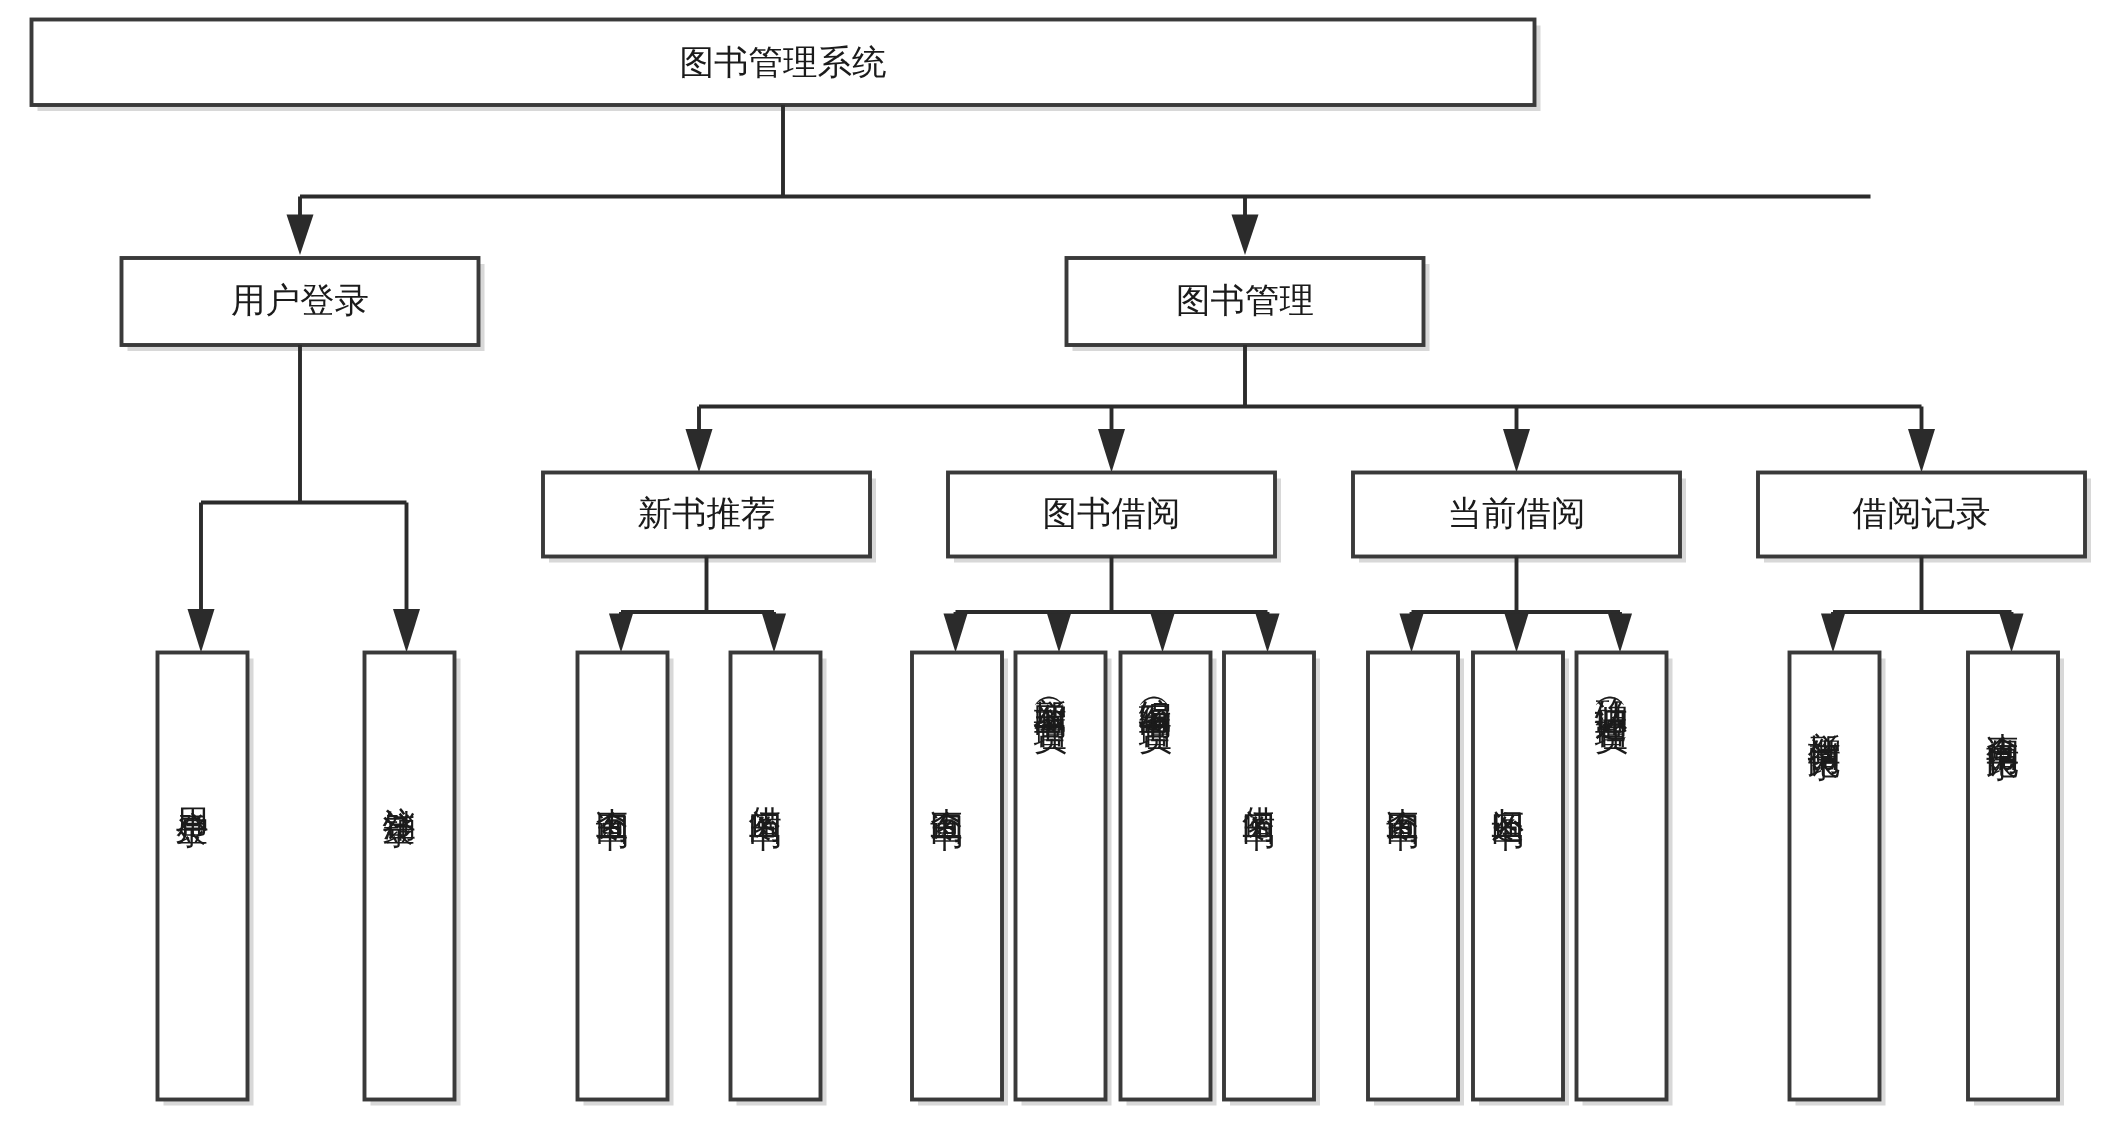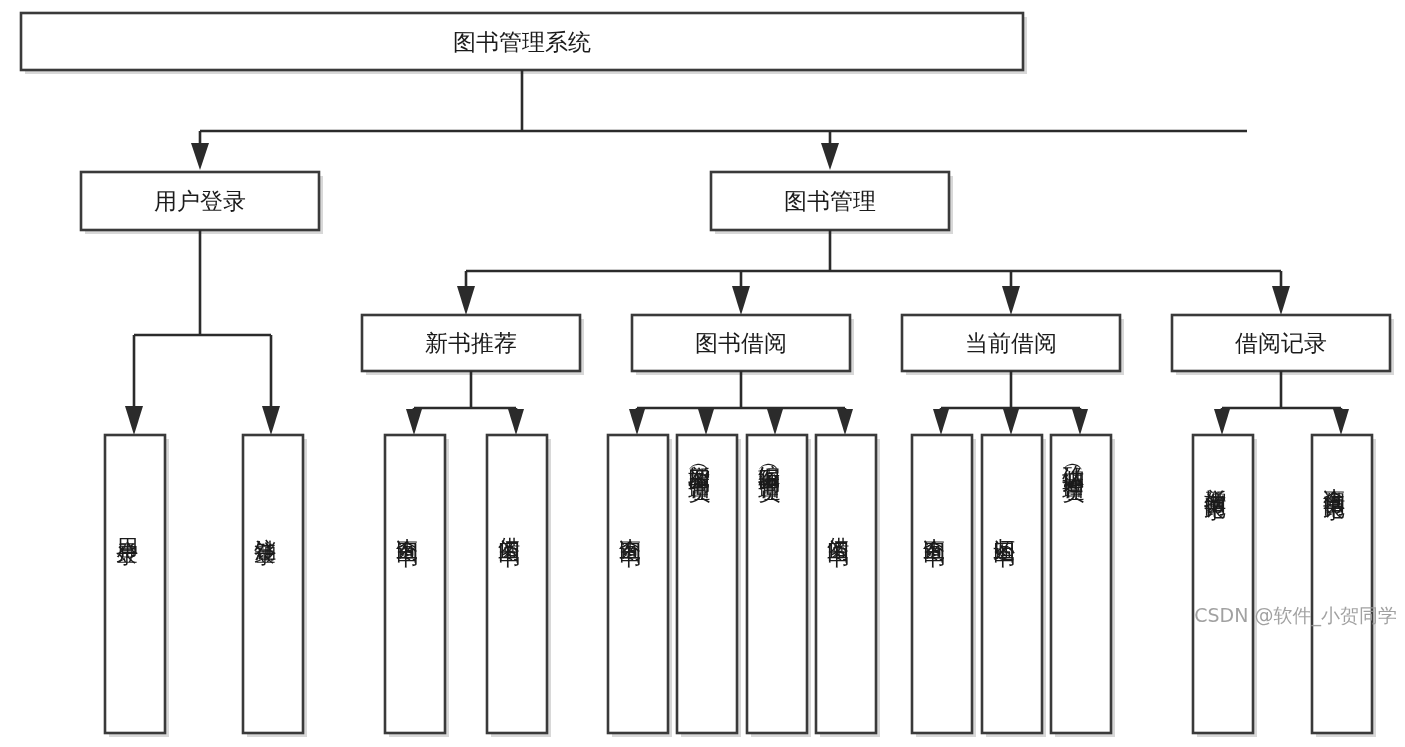--- a/index.html
+++ b/index.html
@@ -268,15 +268,14 @@
   <div class="leaf-label" style="left:755px; top:447px; height:282px;">编辑图书（管理员）</div>
   <div class="leaf-label" style="left:824px; top:520px; height:200px;">借阅图书</div>
 
   <div class="leaf-label" style="left:920px; top:520px; height:200px;">查询图书</div>
   <div class="leaf-label" style="left:990px; top:520px; height:200px;">归还图书</div>
   <div class="leaf-label" style="left:1059px; top:447px; height:282px;">确认归还（管理员）</div>
 
   <div class="leaf-label" style="left:1201px; top:470px; height:250px;">新增借阅记录</div>
   <div class="leaf-label" style="left:1320px; top:470px; height:250px;">查询借阅记录</div>
 
-  <div class="watermark">CSDN @软件_小贺同学</div>
 
 </div>
 
 </body></html>

